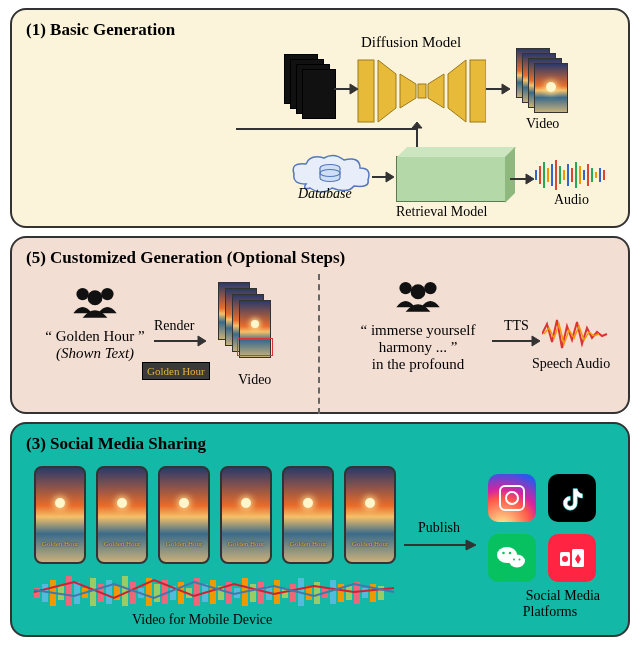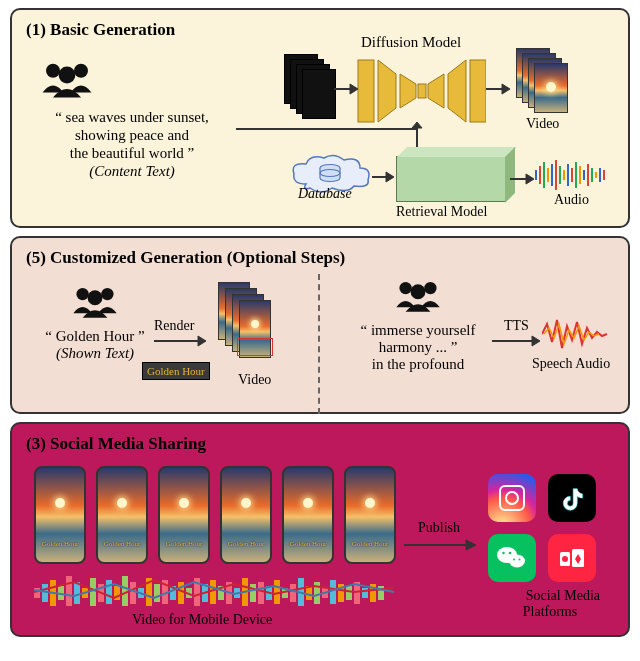--- a/index.html
+++ b/index.html
@@ -5,28 +5,28 @@
   * { box-sizing: border-box; margin: 0; padding: 0; }
   body {
     font-family: 'Times New Roman', Times, serif;
     background: #fff;
     width: 640px;
     height: 661px;
     position: relative;
   }
   .panel {
     border: 2px solid #333;
-    border-radius: 10px;
+    border-radius: 16px;
     margin: 8px 10px;
     padding: 10px 14px;
     position: relative;
   }
   .panel1 { background: #fbf4da; height: 220px; }
   .panel2 { background: #f3ded3; height: 178px; }
-  .panel3 { background: #be185d; height: 215px; }
+  .panel3 { background: #14b8a6; height: 215px; }
   .panel-title {
     font-family: 'Times New Roman', serif;
     font-size: 17px;
     font-weight: bold;
     margin-bottom: 6px;
   }
 
   
   .p1-content { position: relative; height: 175px; }
   .person-svg { width: 70px; height: 44px; }
@@ -125,36 +125,20 @@
   .xhs { background:#ff2442; }
 
 </style>
 </head>
 <body>
 
 <div class="panel panel1">
   <div class="panel-title">(1) Basic Generation</div>
   <div class="p1-content">
 
-    <div style="position:absolute; left:6px; top:14px; width:200px">
-      <svg class="person-svg" viewBox="0 0 100 60">
-        <g fill="#111">
-          <circle cx="30" cy="14" r="10"></circle>
-            <path d="M15 45 Q30 25 45 45 Z"></path>
-          <circle cx="70" cy="14" r="10"></circle>
-            <path d="M55 45 Q70 25 85 45 Z"></path>
-          <circle cx="50" cy="20" r="12"></circle>
-            <path d="M30 52 Q50 28 70 52 Z"></path>
-        </g>
-      </svg>
-      <div class="content-text">“ sea waves under sunset,</div>
-      <div class="content-text">showing peace and</div>
-      <div class="content-text">the beautiful world ”</div>
-      <div class="content-text italic">(Content Text)</div>
-    </div>
 
     <div class="noise-stack" style="left:258px; top:8px;">
       <div class="noise-frame" style="left:0;top:0"></div>
       <div class="noise-frame" style="left:6px;top:5px"></div>
       <div class="noise-frame" style="left:12px;top:10px"></div>
       <div class="noise-frame" style="left:18px;top:15px"></div>
     </div>
 
     <div class="diff-label" style="left:335px; top:-12px; width:130px">Diffusion Model</div>
 

